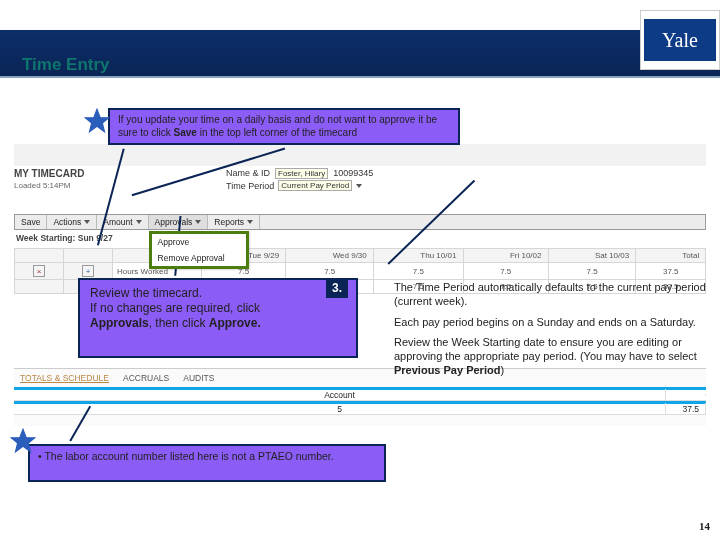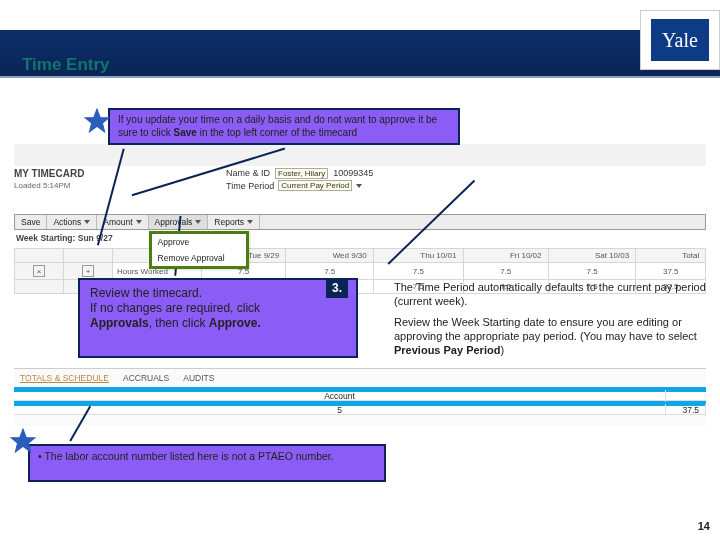--- a/index.html
+++ b/index.html
@@ -1,30 +1,30 @@
 <!DOCTYPE html>
 <html><head>
 <meta charset="utf-8">
 <style>
   * { box-sizing: border-box; margin: 0; padding: 0; }
   body { width: 720px; height: 540px; background: #fff; font-family: Arial, sans-serif; font-size: 9px; color: #222; position: relative; overflow: hidden; }
   .banner { position: absolute; top: 30px; left: 0; right: 0; height: 48px; background: linear-gradient(#0d2e6b,#0a2555); border-bottom: 2px solid #8ca0c0; }
   .yale-box { position: absolute; right: 0; top: 10px; width: 80px; height: 60px; background: #fff; border: 1px solid #ccc; display: flex; align-items: center; justify-content: center; }
-  .yale-logo { width: 58px; height: 42px; background: #0d3b85; color: #fff; font-family: Georgia, serif; font-size: 20px; display: flex; align-items: center; justify-content: center; }
+  .yale-logo { width: 72px; height: 42px; background: #0d3b85; color: #fff; font-family: Georgia, serif; font-size: 20px; display: flex; align-items: center; justify-content: center; }
   .title { position: absolute; top: 55px; left: 22px; font-size: 17px; font-weight: bold; color: #0f766e; }
   .gray-strip1 { position: absolute; top: 144px; left: 14px; right: 14px; height: 22px; background: #f2f2f2; }
   .callout { position: absolute; border: 2px solid #0a2555; background: #8b5cf6; padding: 4px 8px; font-size: 10px; line-height: 1.25; }
   .callout-top { top: 108px; left: 108px; width: 352px; }
   .callout-mid { top: 278px; left: 78px; width: 280px; height: 80px; font-size: 12px; padding: 6px 10px; }
   .stepbox { position: absolute; width: 22px; height: 20px; background: #0a2555; color: #fff; display: flex; align-items: center; justify-content: center; font-size: 12px; font-weight: bold; }
   .step3 { top: 278px; left: 326px; }
   .callout-bot { top: 444px; left: 28px; width: 358px; font-size: 10.5px; }
   .right-notes { position: absolute; top: 280px; left: 394px; width: 312px; font-size: 11px; line-height: 1.3; }
   .right-notes p { margin-bottom: 6px; }
-  .pagenum { position: absolute; bottom: 8px; right: 10px; font-size: 11px; font-weight: bold; }
+  .pagenum { position: absolute; bottom: 8px; right: 10px; font-size: 11px; font-weight: bold; font-family: Liberation Serif, serif; }
   .kronos { position: absolute; top: 168px; left: 14px; right: 14px; }
   .kr-head { font-size: 10px; font-weight: bold; margin-bottom: 2px; color: #444; }
   .kr-sub { font-size: 8px; color: #666; margin-bottom: 2px; }
   .kr-meta { position: absolute; top: 0px; left: 212px; font-size: 9px; color: #333; }
   .kr-meta2 { position: absolute; top: 12px; left: 212px; font-size: 9px; color: #333; display: flex; align-items: center; gap: 4px; }
   .mini-select { border: 1px solid #aaa; background: #fdfde8; font-size: 8px; padding: 0 2px; }
   .toolbar { margin-top: 24px; display: flex; gap: 0; border: 1px solid #999; background: #ececec; height: 16px; }
   .tbtn { border-right: 1px solid #bbb; padding: 2px 6px; font-size: 8.5px; display: flex; align-items: center; gap: 3px; cursor: pointer; position: relative; }
   .caret { width: 0; height: 0; border-left: 3px solid transparent; border-right: 3px solid transparent; border-top: 4px solid #555; }
   .dropdown { position: absolute; top: 16px; left: 0; background: #fff; border: 3px solid #4d7c0f; box-shadow: 1px 1px 2px rgba(0,0,0,.15); min-width: 100px; z-index: 5; }
@@ -36,21 +36,21 @@
   .xbtn { width: 12px; height: 12px; border: 1px solid #999; display: inline-flex; align-items: center; justify-content: center; font-size: 8px; color: #a33; cursor: pointer; }
   .paycell { text-align: left !important; }
   .star { position: absolute; width: 26px; height: 26px; z-index: 6; }
   .star svg { fill: #2b5dbb; stroke: #2b5dbb; }
   .star1 { top: 108px; left: 84px; }
   .star2 { top: 428px; left: 10px; }
   .bottom-strip { position: absolute; top: 368px; left: 14px; right: 14px; height: 58px; border-top: 1px solid #ccc; background: #fafafa; }
   .btabs { display: flex; gap: 14px; padding: 4px 6px; font-size: 8.5px; }
   .btab { cursor: pointer; color: #555; }
   .btab.active { color: #b84; font-weight: normal; text-decoration: underline; }
-  .acct-row { display: flex; align-items: center; border-top: 5px solid #0ea5e9; border-bottom: 1px solid #ddd; background: #fff; font-size: 8.5px; height: 14px; }
+  .acct-row { display: flex; align-items: center; border-top: 3px solid #0ea5e9; border-bottom: 1px solid #ddd; background: #fff; font-size: 8.5px; height: 14px; }
   .acct-cell { border-right: 1px solid #ddd; padding: 1px 6px; }
   .leader-line { position: absolute; background: #0a2555; height: 1.5px; transform-origin: left center; z-index: 2; }
 </style>
 </head>
 <body>
 
 <div class="banner"></div>
 <div class="yale-box">
   <div class="yale-logo">Yale</div>
 </div>
@@ -168,20 +168,21 @@
 </div>
 <div class="stepbox step3">3.</div>
 
 <div class="callout callout-bot">
   <span>•</span><span> The labor account number listed here is not a PTAEO number.</span><br>
   &nbsp;&nbsp;
 </div>
 
 <div class="right-notes">
   <p>The Time Period automatically defaults to the current pay period (current week).</p>
+  <p>Each pay period begins on a Sunday and ends on a Saturday.</p>
   <p><span>Review the Week Starting date to ensure you are editing or approving the appropriate pay period. (You may have to select </span><b>Previous Pay Period</b><span>)</span></p>
 </div>
 
 <div class="star star1"><svg viewBox="0 0 24 24">
       <polygon points="12,1 15,9 23,9 17,14 19,22 12,17 5,22 7,14 1,9 9,9"></polygon>
     </svg></div>
 <div class="star star2"><svg viewBox="0 0 24 24">
       <polygon points="12,1 15,9 23,9 17,14 19,22 12,17 5,22 7,14 1,9 9,9"></polygon>
     </svg></div>
 

